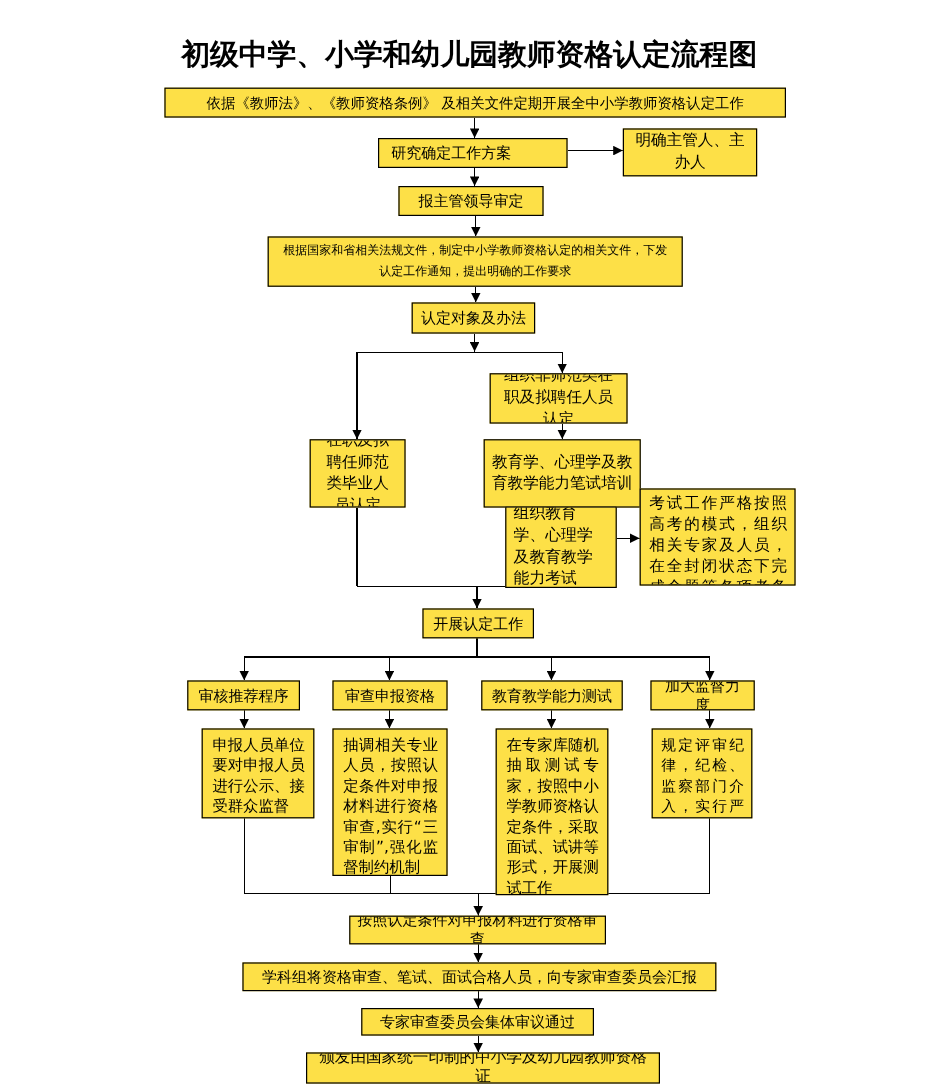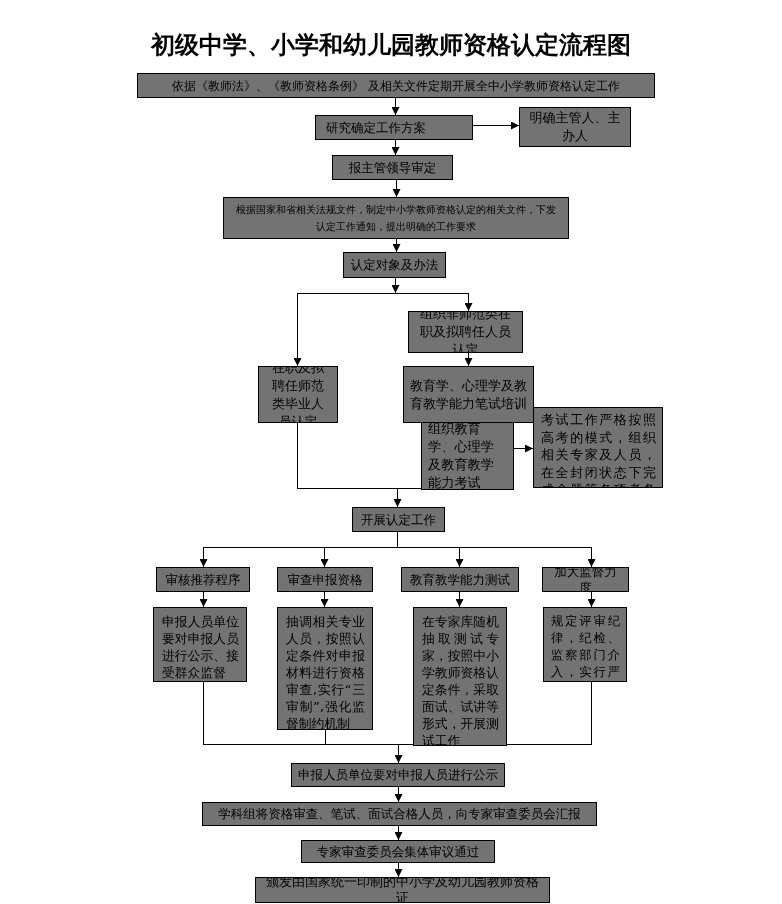--- a/index.html
+++ b/index.html
@@ -33,21 +33,21 @@
       left: 0;
       top: 0;
       width: 782px;
       height: 904px;
       z-index: 1;
     }
     .box {
       position: absolute;
       box-sizing: border-box;
       border: 1px solid #000000;
-      background: #737373;
+      background: #fde047;
       z-index: 2;
       font-size: 12.5px;
       line-height: 16px;
       overflow: hidden;
     }
     .center {
       display: flex;
       align-items: center;
       justify-content: center;
       text-align: center;
@@ -167,24 +167,24 @@
 
 <div class="box note" style="left:533px; top:407px; width:130px; height:81px;">考试工作严格按照高考的模式，组织相关专家及人员，在全封闭状态下完成命题等各项考务工作。</div>
 
 <div class="box center" style="left:352px; top:507px; width:93px; height:25px;">开展认定工作</div>
 
 <div class="box center" style="left:156px; top:567px; width:94px; height:25px;">审核推荐程序</div>
 <div class="box center" style="left:277px; top:567px; width:96px; height:25px;">审查申报资格</div>
 <div class="box center" style="left:401px; top:567px; width:118px; height:25px;">教育教学能力测试</div>
 <div class="box center" style="left:542px; top:567px; width:87px; height:25px;">加大监督力度</div>
 
-<div class="box detail" style="left:153px; top:607px; width:94px; height:75px;">申报人员单位要对申报人员进行公示、接受群众监督</div>
+<div class="box detail" style="left:168px; top:607px; width:94px; height:75px;">申报人员单位要对申报人员进行公示、接受群众监督</div>
 <div class="box detail" style="left:277px; top:607px; width:96px; height:123px;">抽调相关专业人员，按照认定条件对申报材料进行资格审查,实行“三审制”,强化监督制约机制</div>
 <div class="box detail" style="left:413px; top:607px; width:94px; height:139px;">在专家库随机抽取测试专家，按照中小学教师资格认定条件，采取面试、试讲等形式，开展测试工作</div>
 <div class="box detail" style="left:543px; top:607px; width:84px; height:75px; padding:5px 6px 0 7px; font-size:12.3px;">规定评审纪律，纪检、监察部门介入，实行严格监督</div>
 
-<div class="box center" style="left:291px; top:763px; width:214px; height:24px;">申报人员单位要对申报人员进行公示</div>
+<div class="box center" style="left:291px; top:763px; width:214px; height:24px;">按照认定条件对申报材料进行资格审查</div>
 
 <div class="box center" style="left:202px; top:802px; width:395px; height:24px;">学科组将资格审查、笔试、面试合格人员，向专家审查委员会汇报</div>
 
 <div class="box center" style="left:301px; top:840px; width:194px; height:23px;">专家审查委员会集体审议通过</div>
 
 <div class="box center" style="left:255px; top:877px; width:295px; height:26px; font-size:13px;">颁发由国家统一印制的中小学及幼儿园教师资格证</div>
 
 </body></html>

